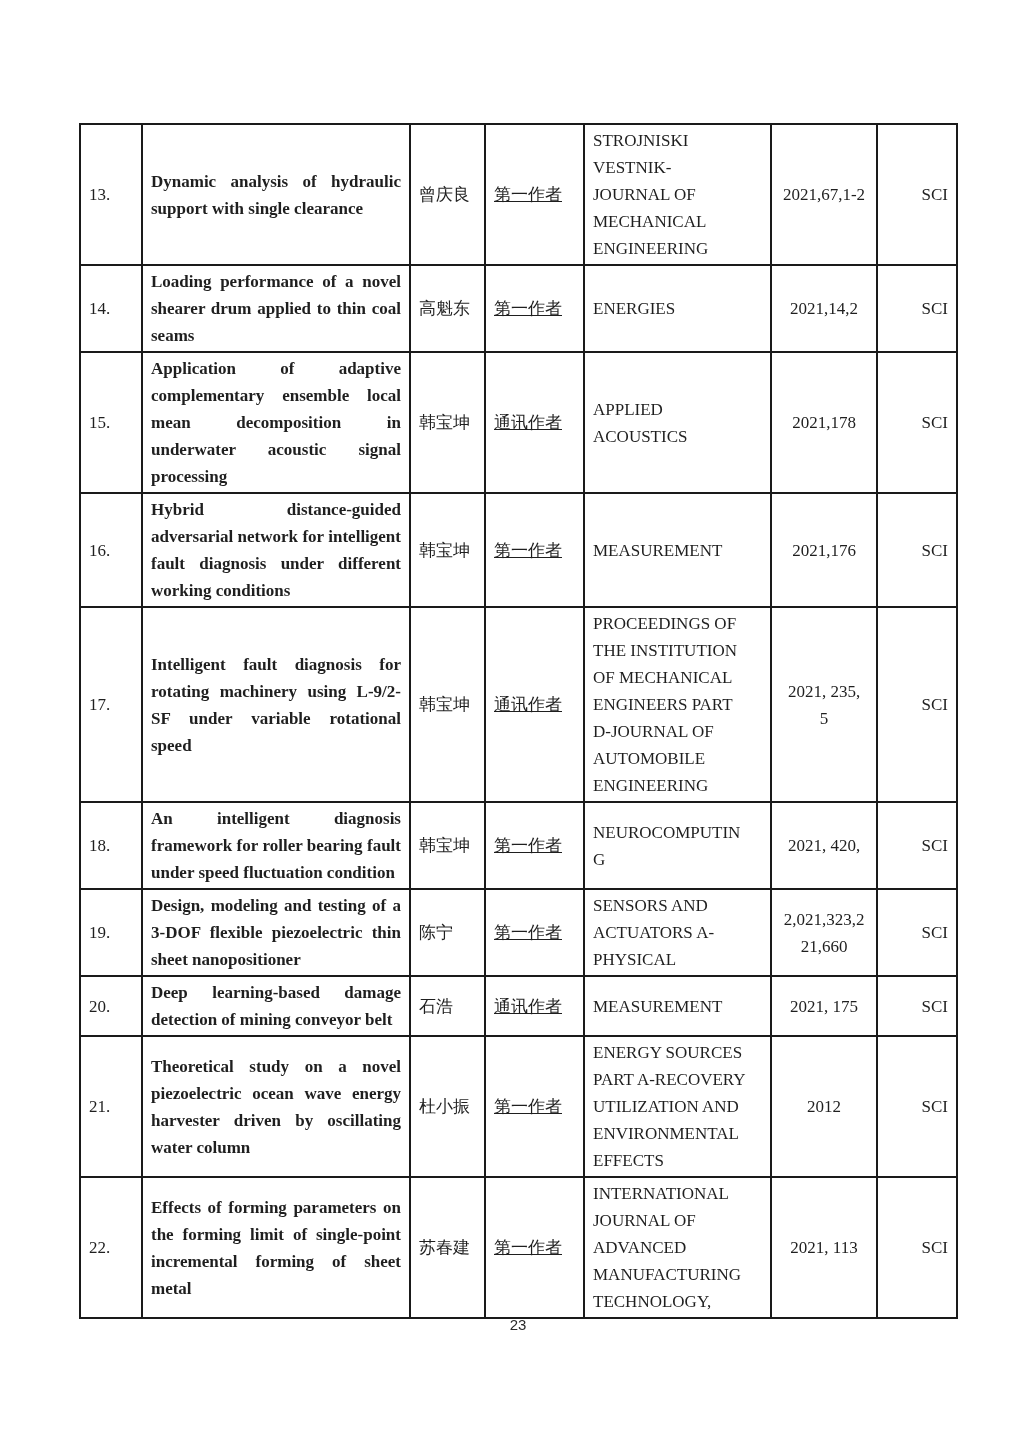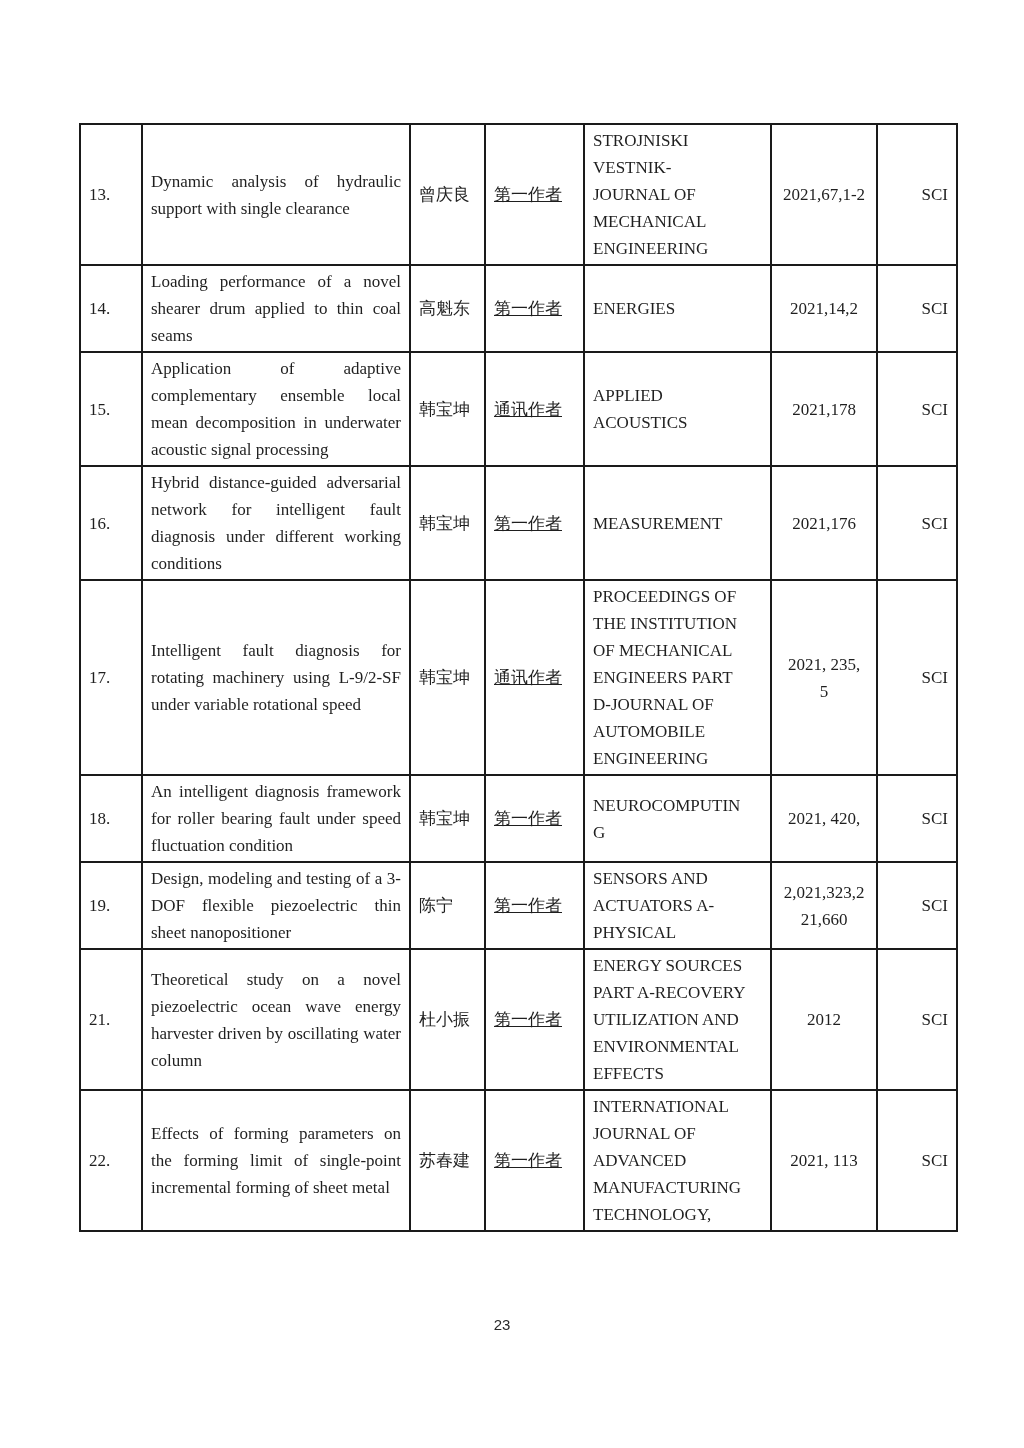--- a/index.html
+++ b/index.html
@@ -26,29 +26,29 @@
   table.pub-table td {
     border: 2px solid #1a1a1a;
     vertical-align: middle;
     padding: 2px 8px;
     font-size: 17px;
     line-height: 27px;
     color: #1f1f1f;
     overflow: hidden;
   }
   td.col-no      { text-align: left; padding-left: 8px; border-radius: 21px; }
-  td.col-title   { text-align: justify; }
+  td.col-title   { text-align: justify; font-weight: bold; }
   td.col-author  { text-align: left; }
   td.col-role    { text-align: left; text-decoration: underline; }
   td.col-journal { text-align: left; white-space: pre-line; overflow-wrap: break-word; }
   td.col-volume  { text-align: center; white-space: pre-line; overflow-wrap: break-word; }
   td.col-index   { text-align: right; }
   .page-number {
     position: absolute;
-    left: 0; top: 1316px;
+    left: 16px; top: 1316px;
     width: 1004px;
     text-align: center;
     font-family: "Liberation Sans", "DejaVu Sans", sans-serif;
     font-size: 15px;
     color: #2a2a2a;
   }
 </style>
 </head>
 <body>
 
@@ -138,20 +138,29 @@
           <td class="col-author">陈宁</td>
           <td class="col-role">第一作者</td>
           <td class="col-journal">SENSORS AND
 ACTUATORS A-
 PHYSICAL</td>
           <td class="col-volume">2,021,323,2
 21,660</td>
           <td class="col-index">SCI</td>
         </tr>
         <tr>
+          <td class="col-no">20.</td>
+          <td class="col-title">Deep learning-based damage detection of mining conveyor belt</td>
+          <td class="col-author">石浩</td>
+          <td class="col-role">通讯作者</td>
+          <td class="col-journal">MEASUREMENT</td>
+          <td class="col-volume">2021, 175</td>
+          <td class="col-index">SCI</td>
+        </tr>
+        <tr>
           <td class="col-no">21.</td>
           <td class="col-title">Theoretical study on a novel piezoelectric ocean wave energy harvester driven by oscillating water column</td>
           <td class="col-author">杜小振</td>
           <td class="col-role">第一作者</td>
           <td class="col-journal">ENERGY SOURCES
 PART A-RECOVERY
 UTILIZATION AND
 ENVIRONMENTAL
 EFFECTS</td>
           <td class="col-volume">2012</td>

